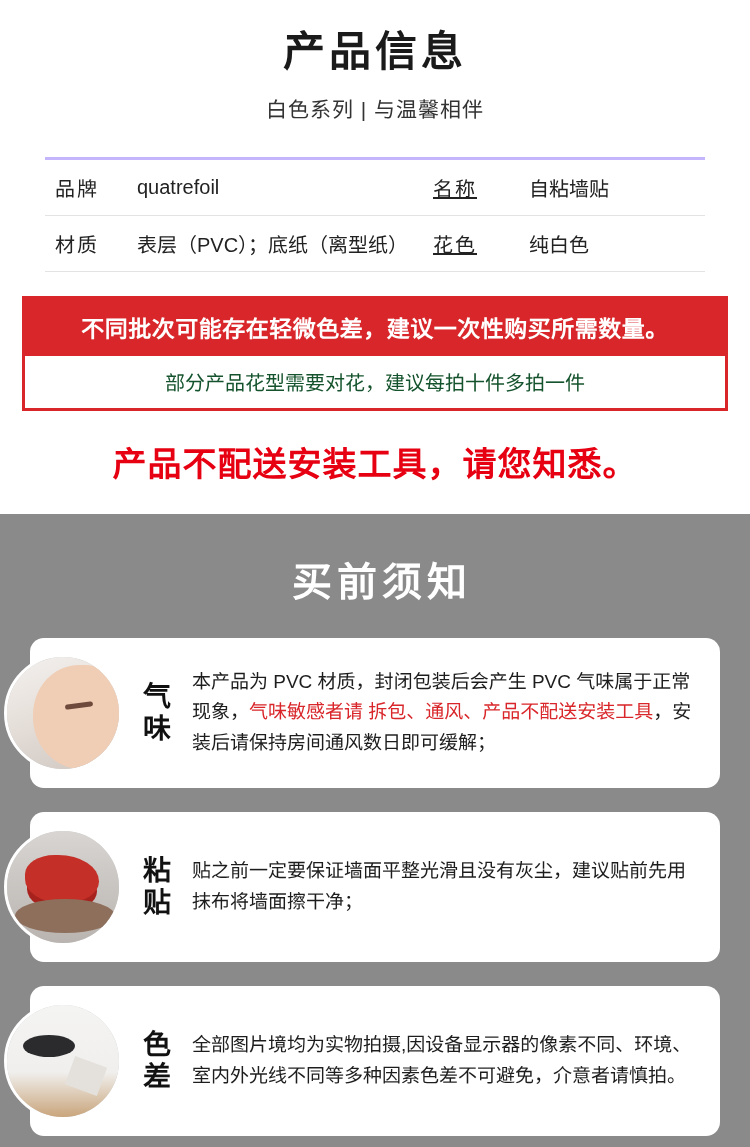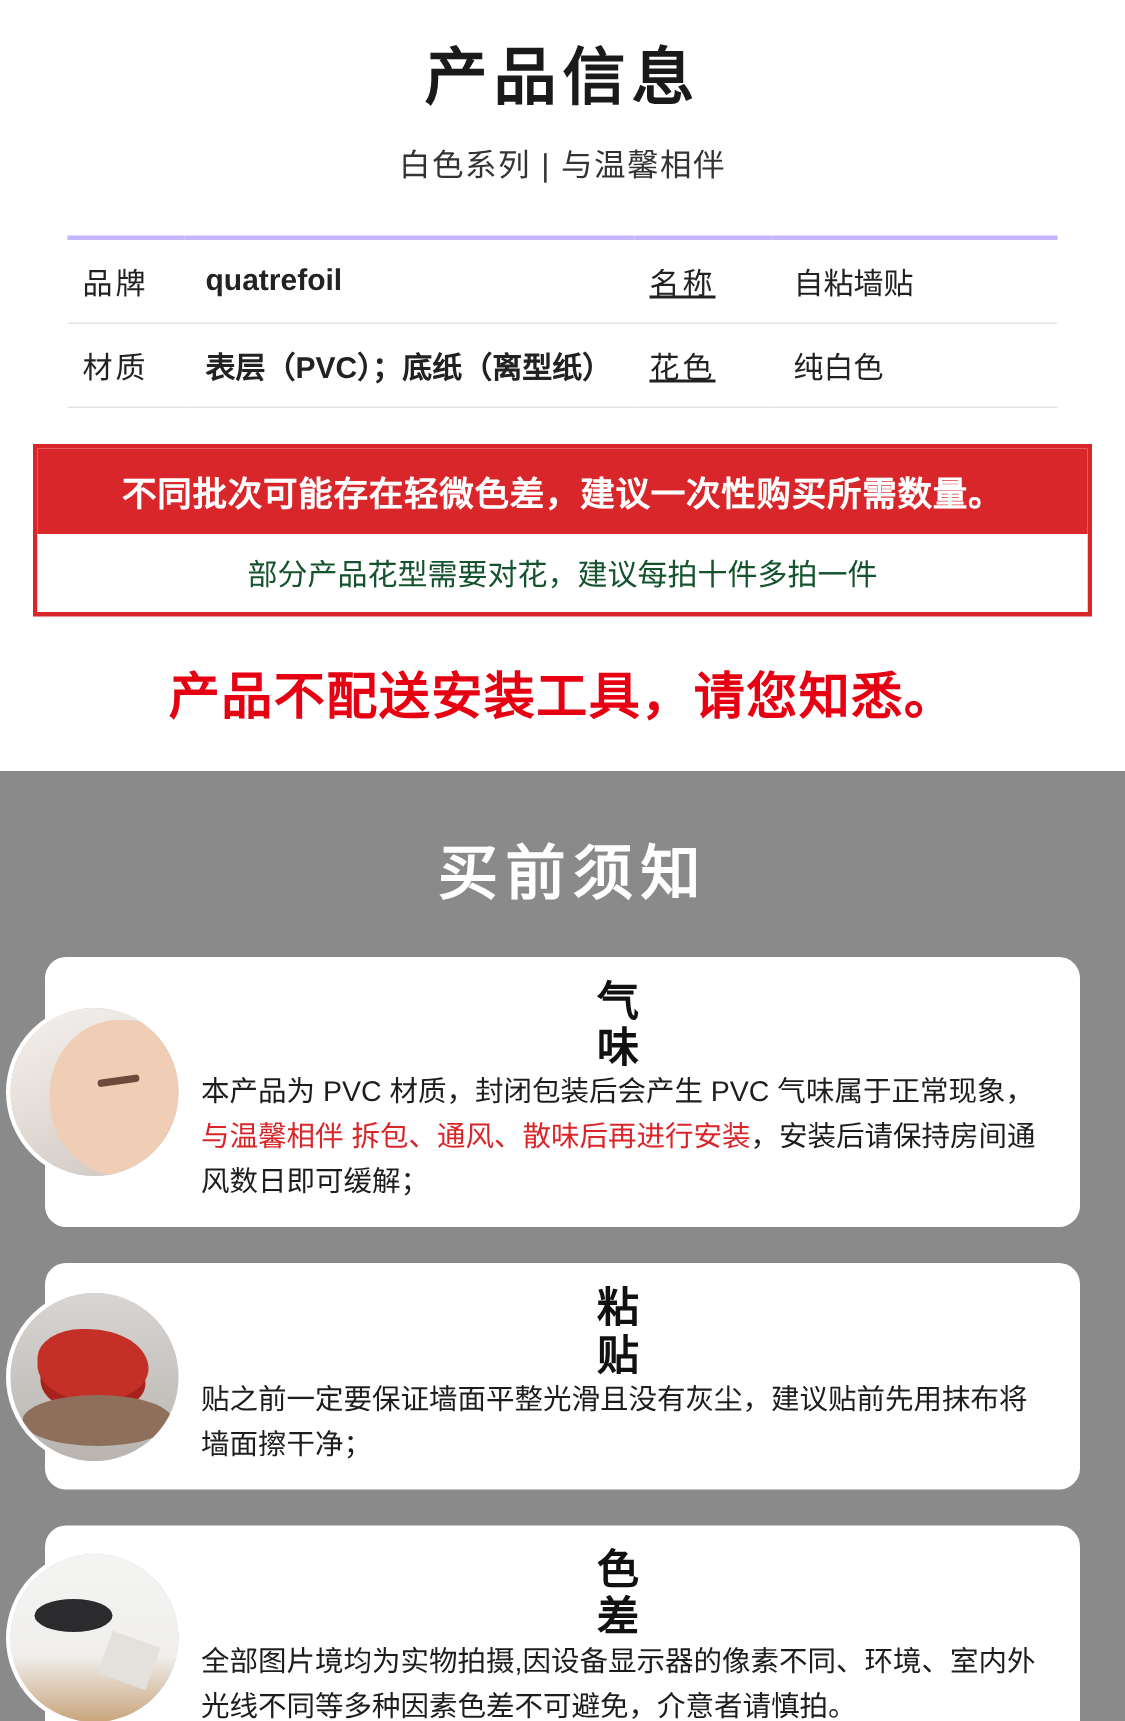--- a/index.html
+++ b/index.html
@@ -55,21 +55,21 @@
     vertical-align: middle;
   }
   .cell-label {
     color: #444444;
     letter-spacing: 2px;
     width: 78px;
     padding-left: 10px !important;
   }
   .cell-value { color: #1a1a1a; padding-left: 14px !important; }
   .col-k2 { width: 92px; text-align: left; text-decoration: underline; }
-  .col-v1 { width: 300px; font-weight: bold; }
+  .col-v1 { width: 300px; }
 
   
   .notice-box {
     margin: 24px 22px 0 22px;
     border: 3px solid #d9262a;
     width: 706px;
   }
   .notice-line-1 {
     background: #d9262a;
     color: #ffffff;
@@ -112,21 +112,20 @@
 
   .card {
     position: relative;
     margin: 0 30px 24px 30px;
     background: #ffffff;
     border-radius: 14px;
     min-height: 150px;
     display: flex;
     align-items: center;
     padding: 14px 18px 14px 104px;
-    flex-direction: column;
   }
   .card:last-child { margin-bottom: 4px; }
 
   .thumb {
     position: absolute;
     left: -26px;
     top: 50%;
     transform: translateY(-50%);
     width: 118px;
     height: 118px;
@@ -231,21 +230,21 @@
   </div>
 
   <div class="gray-section">
     <div class="gray-title">买前须知</div>
 
     <div class="card">
       <div class="thumb">
         <div class="ph ph-baby"></div>
       </div>
       <div class="card-key">气味</div>
-      <div class="card-text"><span>本产品为 PVC 材质，封闭包装后会产生 PVC 气味属于正常现象，</span><span class="hl">与温馨相伴 拆包、通风、散味后再进行安装</span><span>，安装后请保持房间通风数日即可缓解；</span></div>
+      <div class="card-text"><span>本产品为 PVC 材质，封闭包装后会产生 PVC 气味属于正常现象，</span><span class="hl">气味敏感者请 拆包、通风、产品不配送安装工具</span><span>，安装后请保持房间通风数日即可缓解；</span></div>
     </div>
 
     <div class="card">
       <div class="thumb">
         <div class="ph ph-mop"></div>
       </div>
       <div class="card-key">粘贴</div>
       <div class="card-text"><span>贴之前一定要保证墙面平整光滑且没有灰尘，建议贴前先用抹布将墙面擦干净；</span></div>
     </div>
 

